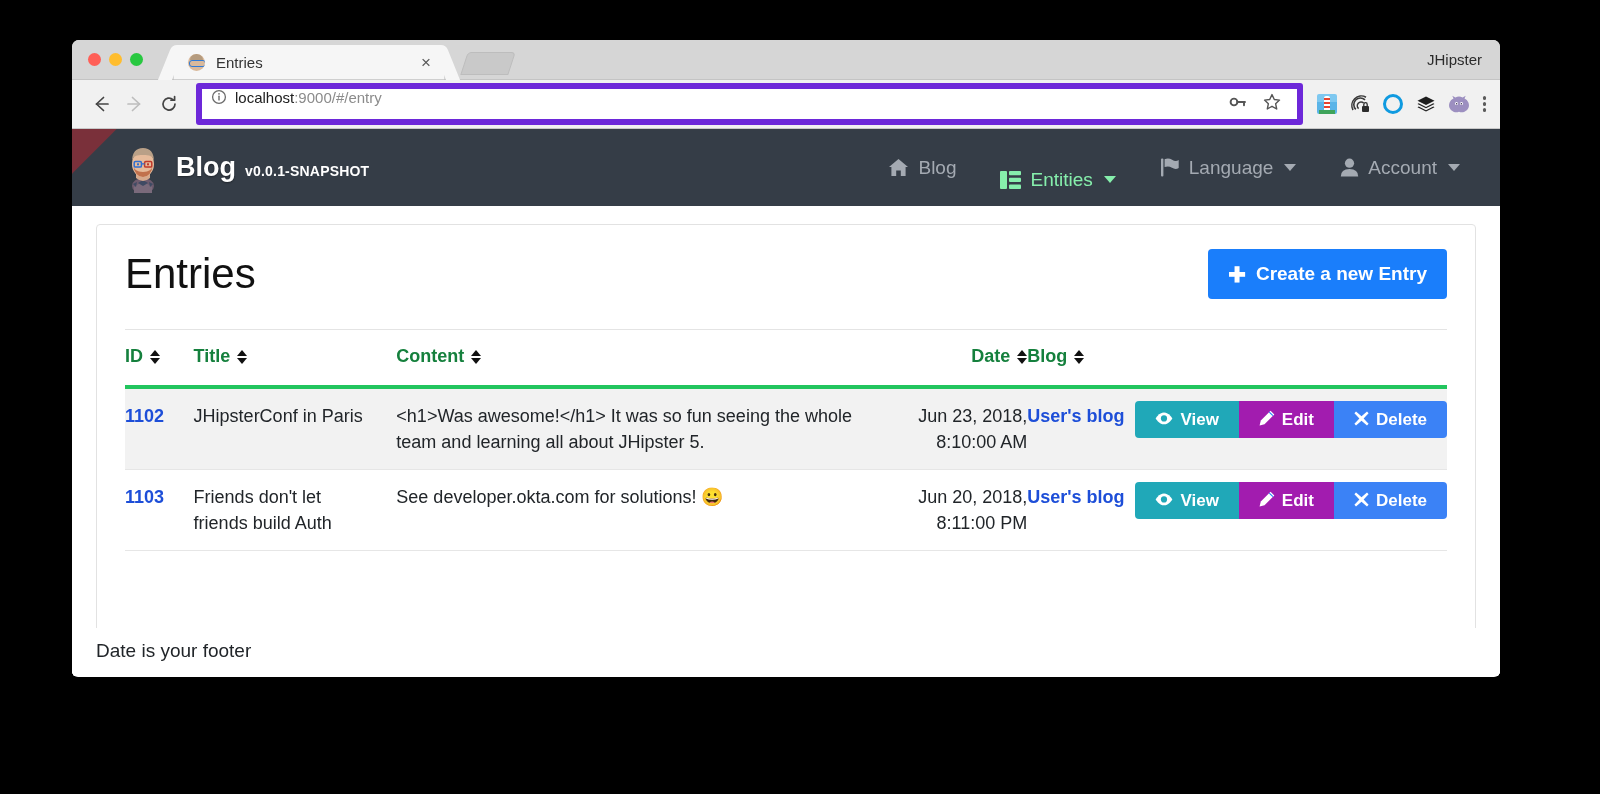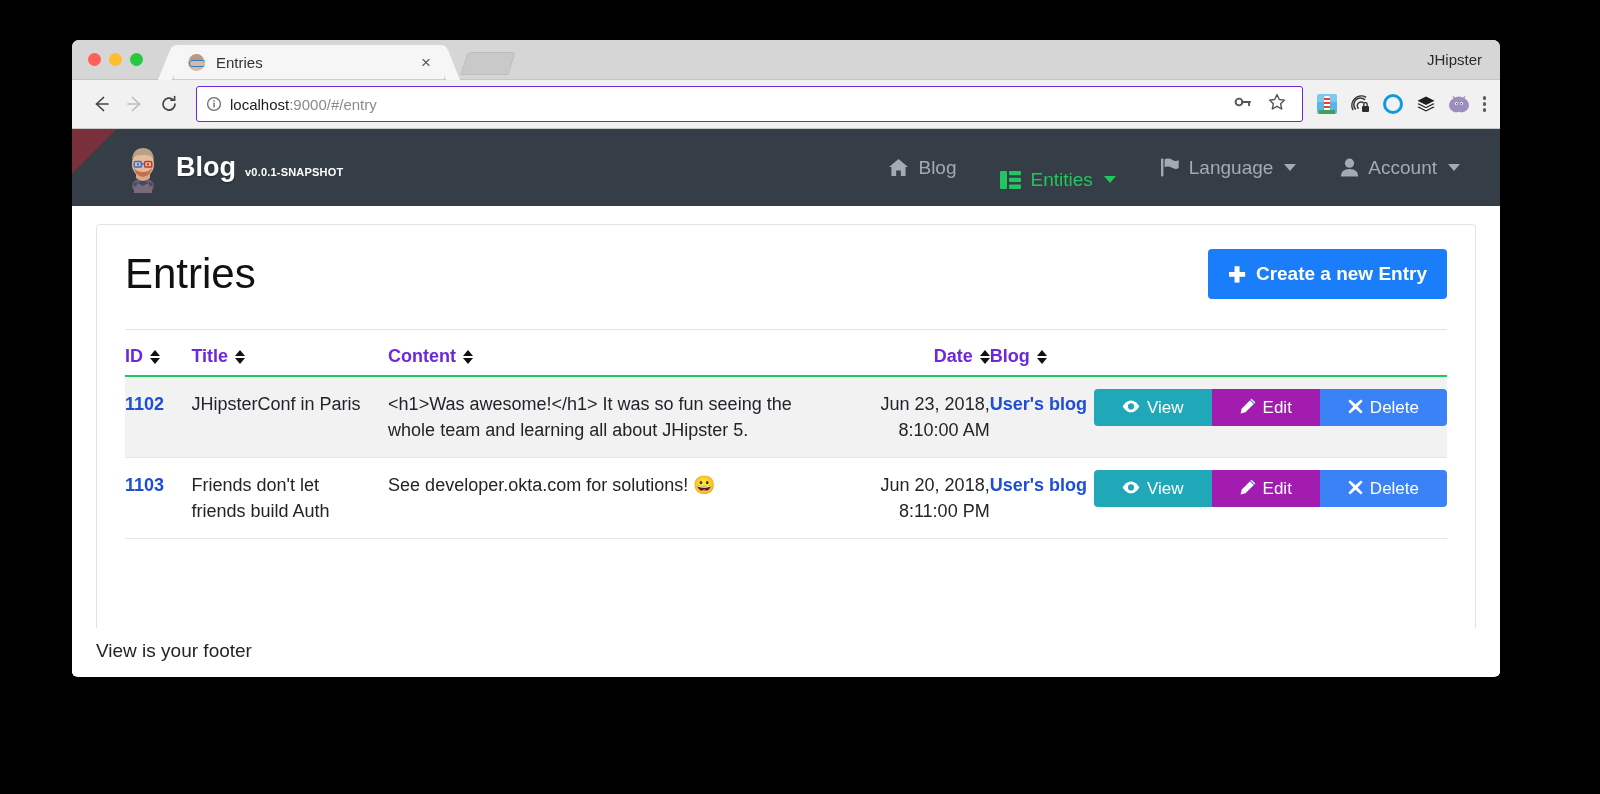--- a/index.html
+++ b/index.html
@@ -95,23 +95,23 @@
     display: flex; align-items: center;
     padding: 0 14px;
   }
   .nav-btn {
     width: 30px; height: 30px; margin-right: 4px;
     display: flex; align-items: center; justify-content: center;
     cursor: pointer;
   }
   .nav-btn svg { display: block; }
   .url-field {
-    flex: 1 1 auto; height: 36px; margin-left: 8px;
-    background: #fff; border: 1px solid #6d28d9; border-radius: 3px;
-    display: flex; align-items: center; padding: 0 9px;
+    flex: 1 1 auto; height: 42px; margin-left: 8px;
+    background: #fff; border: 6px solid #6d28d9; border-radius: 3px;
+    display: flex; padding: 0 9px;
   }
   .info-icon {
     width: 16px; height: 16px; flex: 0 0 auto; margin-right: 8px;
   }
   .url-text { font-size: 15px; color: #8b8b8b; white-space: nowrap; }
   .url-text b { color: #202020; font-weight: 400; }
   .url-actions { display: flex; align-items: center; gap: 14px; padding: 0 6px 0 10px; }
   .ext-icons { display: flex; align-items: center; gap: 13px; margin-left: 14px; }
   .ext { width: 20px; height: 20px; flex: 0 0 auto; }
   .ext-lighthouse {
@@ -158,30 +158,30 @@
     width: 46px; height: 50px; position: relative; flex: 0 0 auto;
   }
   .nav-brand-text {
     margin-left: 10px; display: flex; align-items: baseline; gap: 9px;
   }
   .brand-blog {
     font-size: 27px; font-weight: bold; color: #fff;
     text-shadow: 0 1px 2px rgba(0,0,0,0.4);
   }
   .brand-version {
-    font-size: 11px; font-weight: bold; color: #fff; letter-spacing: 0.2px;
+    font-size: 14px; font-weight: bold; color: #fff; letter-spacing: 0.2px;
   }
   .nav-links {
     margin-left: auto; display: flex; align-items: center; gap: 44px;
   }
   .nav-link {
     display: flex; align-items: center; gap: 9px;
     font-size: 19px; color: #a4aab2; cursor: pointer;
   }
-  .nav-link.active { color: #22c55e; margin-top: 24px; }
+  .nav-link.active { color: #86efac; margin-top: 24px; }
   .nav-link .ico { display: flex; align-items: center; }
   .caret {
     width: 0; height: 0; margin-left: 2px;
     border-left: 6px solid transparent;
     border-right: 6px solid transparent;
     border-top: 7px solid currentColor;
   }
   .dev-ribbon-wrap {
     position: absolute; left: 0; top: 0;
     width: 340px; height: 340px; overflow: hidden; z-index: 5;
@@ -227,24 +227,24 @@
     display: flex; align-items: center; gap: 10px;
     cursor: pointer;
     font-family: "Liberation Sans", sans-serif;
   }
   .plus-ico { font-size: 21px; line-height: 1; font-weight: bold; }
 
   
   table { width: 100%; border-collapse: collapse; }
   thead th {
     text-align: left;
-    font-size: 18px; font-weight: bold; color: #6d28d9;
-    padding: 16px 0 8px 0;
+    font-size: 18px; font-weight: bold; color: #15803d;
+    padding: 16px 0 18px 0;
     border-top: 1px solid #e4e4e4;
-    border-bottom: 2px solid #22c55e;
+    border-bottom: 4px solid #22c55e;
     white-space: nowrap;
     cursor: pointer;
   }
   .th-inner { display: inline-flex; align-items: center; gap: 7px; }
   .sort-ico {
     display: inline-flex; flex-direction: column; gap: 2px;
   }
   .sort-ico i { display: block; width: 0; height: 0; }
   .sort-ico .up {
     border-left: 5px solid transparent; border-right: 5px solid transparent;
@@ -273,22 +273,22 @@
   .col-act   { width: auto; }
   .cell-act { text-align: right; padding-top: 12px !important; }
 
   .btn-group {
     display: inline-flex; align-items: stretch;
     border-radius: 4px; overflow: hidden;
     vertical-align: top;
   }
   .btn-group button {
     border: none; cursor: pointer;
-    color: #fff; font-size: 17px; font-weight: normal;
-    padding: 9px 28px;
+    color: #fff; font-size: 17px; font-weight: bold;
+    padding: 9px 20px;
     display: inline-flex; align-items: center; gap: 7px;
     font-family: "Liberation Sans", sans-serif;
     line-height: 1;
   }
   .btn-view   { background: #20a8b8; }
   .btn-edit   { background: #a21caf; }
   .btn-delete { background: #3b82f6; }
 
   
   .footer {
@@ -628,18 +628,18 @@
                   </button>
                 </span>
               </td>
             </tr>
 
           </tbody>
         </table>
       </div>
 
       <div class="footer">
-        <span>View is your footer</span>
+        <span>Date is your footer</span>
       </div>
     </div>
 
   </div>
 </div>
 
 </body></html>

